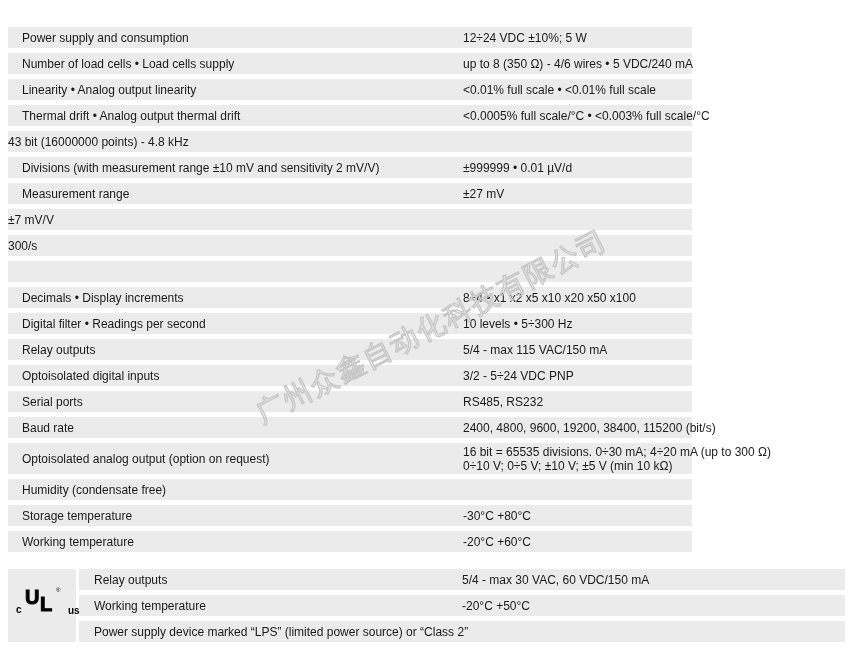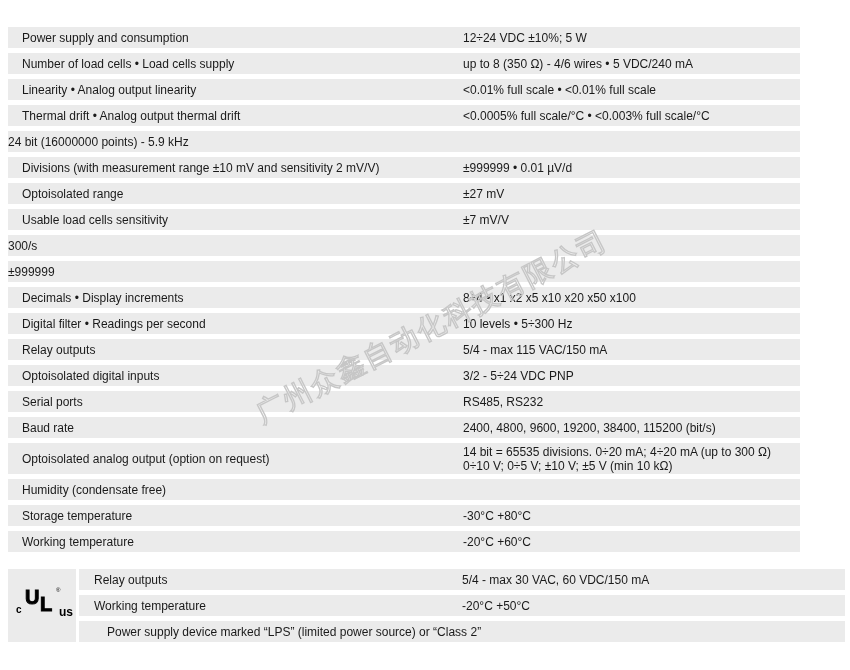--- a/index.html
+++ b/index.html
@@ -5,40 +5,40 @@
   :root{
     --page-bg:#ffffff;
     --row-bg:#ebebeb;
     --text:#1a1a1a;
     --wm:#c6c6c6;
   }
   *{box-sizing:border-box;}
   body{margin:0;background:var(--page-bg);font-family:"Liberation Sans",sans-serif;}
   .page{position:relative;width:850px;height:670px;background:var(--page-bg);color:var(--text);overflow:hidden;}
 
-  .spec-table{position:absolute;left:8px;top:27px;width:792px;}
+  .spec-table{position:absolute;left:8px;top:27px;width:684px;}
   .row{display:flex;align-items:center;height:21px;margin-bottom:5px;background:var(--row-bg);font-size:12px;}
   .row.tall{height:31px;}
   .row .label{flex:0 0 455px;padding-left:14px;white-space:nowrap;}
   .row .value{flex:1;line-height:14px;white-space:nowrap;}
   .row.wide .label{flex:1;}
 
   .cert{position:absolute;left:8px;top:569px;width:837px;display:flex;}
   .ul-box{flex:0 0 68px;height:73px;background:var(--row-bg);position:relative;margin-right:3px;}
   .cert-rows{flex:1;}
   .cert-rows .row .label{flex:0 0 383px;padding-left:15px;}
   .cert-rows .row.wide .label{flex:1;}
-  .cert-rows .row:last-child{margin-bottom:0;padding-left:13px;}
+  .cert-rows .row:last-child{margin-bottom:0;}
 
   .ul-mark{position:absolute;left:8px;top:20px;width:56px;height:34px;color:#000;}
   .ul-c{position:absolute;left:0;top:15px;font-size:10px;font-weight:bold;}
   .ul-u{position:absolute;left:9px;top:-3px;font-size:20px;font-weight:bold;-webkit-text-stroke:1px #000;}
   .ul-l{position:absolute;left:24px;top:4px;font-size:20px;font-weight:bold;-webkit-text-stroke:1px #000;}
   .ul-reg{position:absolute;left:40px;top:-2px;font-size:6px;}
-  .ul-us{position:absolute;left:43px;top:16px;font-size:12px;font-weight:bold;}
+  .ul-us{position:absolute;left:52px;top:16px;font-size:10px;font-weight:bold;}
 
   .watermark{
     position:absolute;left:238px;top:312px;width:372px;
     font-size:28px;letter-spacing:2px;white-space:nowrap;text-align:center;
     color:transparent;-webkit-text-stroke:1.3px var(--wm);
     transform:rotate(-27deg);transform-origin:center;
     z-index:5;pointer-events:none;
   }
 </style>
 </head>
@@ -59,39 +59,37 @@
       </div>
       <div class="row">
         <div class="label">Linearity • Analog output linearity</div>
         <div class="value">&lt;0.01% full scale • &lt;0.01% full scale</div>
       </div>
       <div class="row">
         <div class="label">Thermal drift • Analog output thermal drift</div>
         <div class="value">&lt;0.0005% full scale/°C • &lt;0.003% full scale/°C</div>
       </div>
       <div class="row">
-        <div class="value">24 bit (16000000 points) - 5.9 kHz</div>
+        <div class="value">43 bit (16000000 points) - 4.8 kHz</div>
       </div>
       <div class="row">
         <div class="label">Divisions (with measurement range ±10 mV and sensitivity 2 mV/V)</div>
         <div class="value">±999999 • 0.01 µV/d</div>
       </div>
       <div class="row">
-        <div class="label">Optoisolated range</div>
+        <div class="label">Measurement range</div>
         <div class="value">±27 mV</div>
       </div>
       <div class="row">
-        <div class="label">Usable load cells sensitivity</div>
         <div class="value">±7 mV/V</div>
       </div>
       <div class="row">
         <div class="value">300/s</div>
       </div>
       <div class="row">
-        <div class="value">±999999</div>
       </div>
       <div class="row">
         <div class="label">Decimals • Display increments</div>
         <div class="value">8÷4 • x1 x2 x5 x10 x20 x50 x100</div>
       </div>
       <div class="row">
         <div class="label">Digital filter • Readings per second</div>
         <div class="value">10 levels • 5÷300 Hz</div>
       </div>
       <div class="row">
@@ -106,21 +104,21 @@
         <div class="label">Serial ports</div>
         <div class="value">RS485, RS232</div>
       </div>
       <div class="row">
         <div class="label">Baud rate</div>
         <div class="value">2400, 4800, 9600, 19200, 38400, 115200 (bit/s)</div>
       </div>
       <div class="row tall">
         <div class="label">Optoisolated analog output (option on request)</div>
         <div class="value">
-          <div>14 bit = 65535 divisions. 0÷20 mA; 4÷20 mA (up to 300 Ω)</div>
+          <div>16 bit = 65535 divisions. 0÷30 mA; 4÷20 mA (up to 300 Ω)</div>
           <div>0÷10 V; 0÷5 V; ±10 V; ±5 V (min 10 kΩ)</div>
         </div>
       </div>
       <div class="row">
         <div class="label">Humidity (condensate free)</div>
       </div>
       <div class="row">
         <div class="label">Storage temperature</div>
         <div class="value">-30°C +80°C</div>
       </div>

